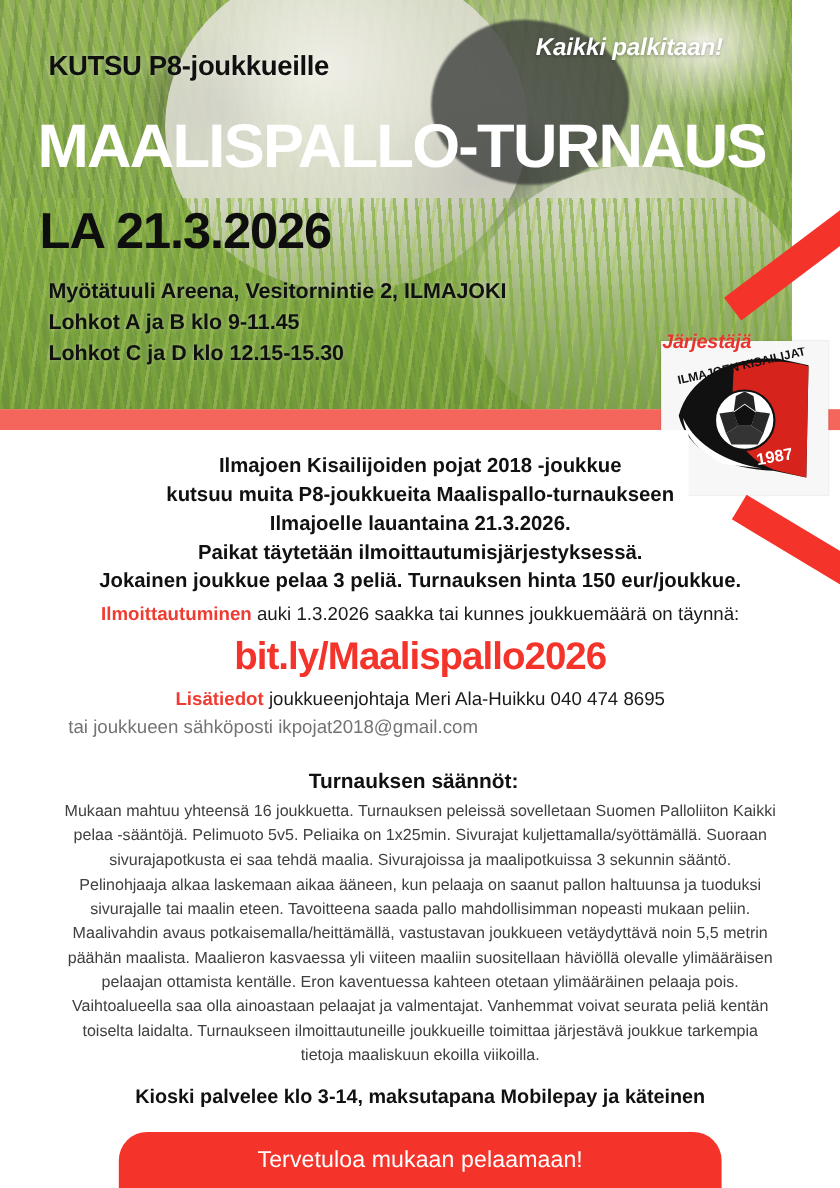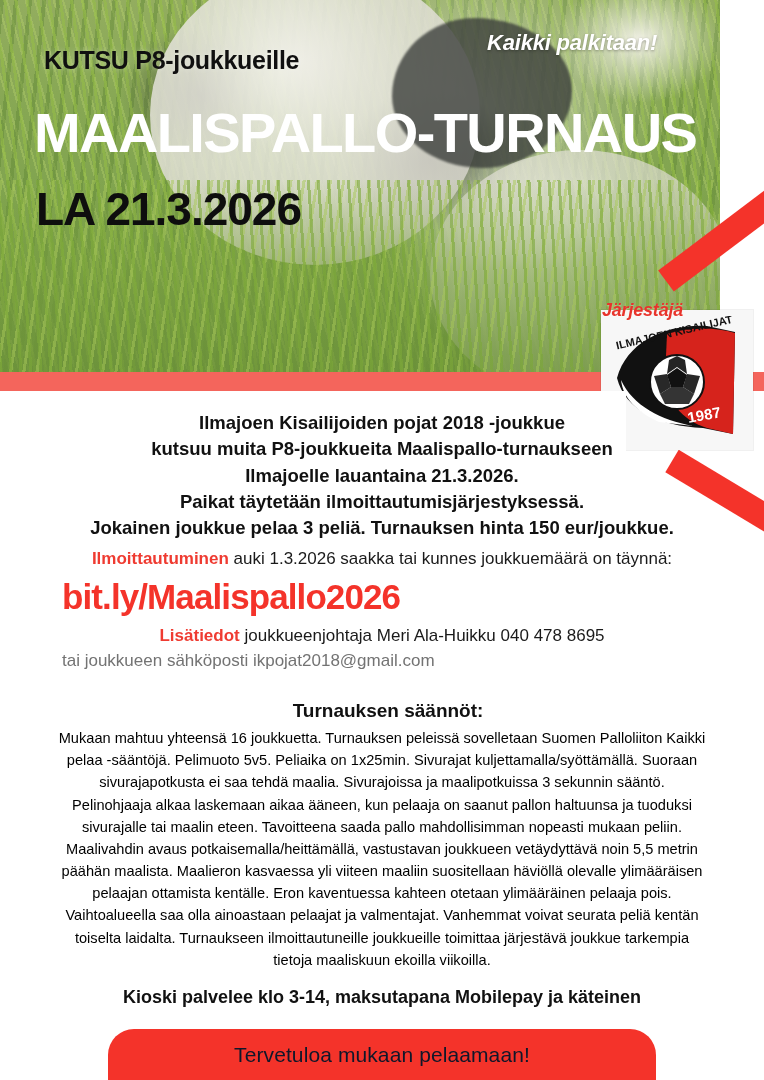--- a/index.html
+++ b/index.html
@@ -165,79 +165,84 @@
     line-height:1.42;
   }
   .reg-line {
     position:absolute; left:62px; top:158px;
     width:640px; text-align:center;
     font-size:17px; color:#1a1a1a;
   }
   .reg-line .hl { color:#ef3b31; font-weight:bold; }
   .biglink {
     position:absolute; left:62px; top:186px;
-    width:640px; 
+    width:640px; text-align:center;
     font-size:35px; font-weight:bold; color:#f4332a;
     letter-spacing:-.9px;
   }
   .info-line1 {
     position:absolute; left:62px; top:235px;
     width:640px; text-align:center;
     font-size:17px; color:#1a1a1a;
   }
   .info-line1 .hl { color:#ef3b31; font-weight:bold; }
   .info-line2 {
     position:absolute; left:62px; top:260px;
     width:640px; 
     font-size:17px; color:#737373;
   }
   .rules-title {
-    position:absolute; left:68px; top:309px;
+    position:absolute; left:56px; top:309px;
     width:640px; text-align:center;
     font-size:19px; font-weight:bold; color:#111111;
   }
   .rules-body {
     position:absolute; left:58px; top:336px;
     width:648px; text-align:center;
-    font-size:14.6px; color:#000000;
+    font-size:14.6px; color:#404040;
     line-height:1.52;
   }
   .kioski {
     position:absolute; left:62px; top:596px;
     width:640px; text-align:center;
     font-size:18px; font-weight:bold; color:#111111;
   }
   .welcome-banner {
     position:absolute; left:108px; top:1029px;
     width:548px; height:51px;
     background:#f4332a;
     border-radius:26px 26px 0 0;
     display:flex; align-items:center; justify-content:center;
   }
   .welcome-banner span {
-    font-size:21px; color:#0f172a; letter-spacing:.1px;
+    font-size:21px; color:#ffffff; letter-spacing:.1px;
   }
 </style>
 </head>
 <body>
 
 <div class="poster">
 
   <div class="hero">
     <div class="hero-photo"></div>
     <div class="hero-ball-light"></div>
     <div class="hero-ball-dark"></div>
     <div class="hero-ball-light2"></div>
     <div class="hero-grassfront"></div>
 
     <div class="kutsu-line">KUTSU P8-joukkueille</div>
     <div class="kaikki-palkitaan">Kaikki palkitaan!</div>
     <div class="main-title">MAALISPALLO-TURNAUS</div>
     <div class="date-title">LA 21.3.2026</div>
 
+    <div class="venue-block">
+      <div>Myötätuuli Areena, Vesitornintie 2, ILMAJOKI</div>
+      <div>Lohkot A ja B klo 9-11.45</div>
+      <div>Lohkot C ja D klo 12.15-15.30</div>
+    </div>
   </div>
 
   <div class="divider-bar"></div>
 
   <div class="left-red-bar"></div>
   <div class="diag-stripe-top"></div>
   <div class="diag-stripe-bottom"></div>
   <div class="logo-backing"></div>
 
   <div class="jarjestaja-label">Järjestäjä</div>
@@ -268,21 +273,21 @@
       <div>Jokainen joukkue pelaa 3 peliä. Turnauksen hinta 150 eur/joukkue.</div>
     </div>
 
     <div class="reg-line">
       <span class="hl">Ilmoittautuminen</span><span> auki 1.3.2026 saakka tai kunnes joukkuemäärä on täynnä:</span>
     </div>
 
     <div class="biglink">bit.ly/Maalispallo2026</div>
 
     <div class="info-line1">
-      <span class="hl">Lisätiedot</span><span> joukkueenjohtaja Meri Ala-Huikku 040 478 8695</span>
+      <span class="hl">Lisätiedot</span><span> joukkueenjohtaja Meri Ala-Huikku 040 474 8695</span>
     </div>
     <div class="info-line2">tai joukkueen sähköposti ikpojat2018@gmail.com</div>
 
     <div class="rules-title">Turnauksen säännöt:</div>
     <div class="rules-body">Mukaan mahtuu yhteensä 16 joukkuetta. Turnauksen peleissä sovelletaan Suomen Palloliiton Kaikki pelaa -sääntöjä. Pelimuoto 5v5. Peliaika on 1x25min. Sivurajat kuljettamalla/syöttämällä. Suoraan sivurajapotkusta ei saa tehdä maalia. Sivurajoissa ja maalipotkuissa 3 sekunnin sääntö. Pelinohjaaja alkaa laskemaan aikaa ääneen, kun pelaaja on saanut pallon haltuunsa ja tuoduksi sivurajalle tai maalin eteen. Tavoitteena saada pallo mahdollisimman nopeasti mukaan peliin. Maalivahdin avaus potkaisemalla/heittämällä, vastustavan joukkueen vetäydyttävä noin 5,5 metrin päähän maalista. Maalieron kasvaessa yli viiteen maaliin suositellaan häviöllä olevalle ylimääräisen pelaajan ottamista kentälle. Eron kaventuessa kahteen otetaan ylimääräinen pelaaja pois. Vaihtoalueella saa olla ainoastaan pelaajat ja valmentajat. Vanhemmat voivat seurata peliä kentän toiselta laidalta. Turnaukseen ilmoittautuneille joukkueille toimittaa järjestävä joukkue tarkempia tietoja maaliskuun ekoilla viikoilla.</div>
 
     <div class="kioski">Kioski palvelee klo 3-14, maksutapana Mobilepay ja käteinen</div>
   </div>
 
   <div class="welcome-banner">

